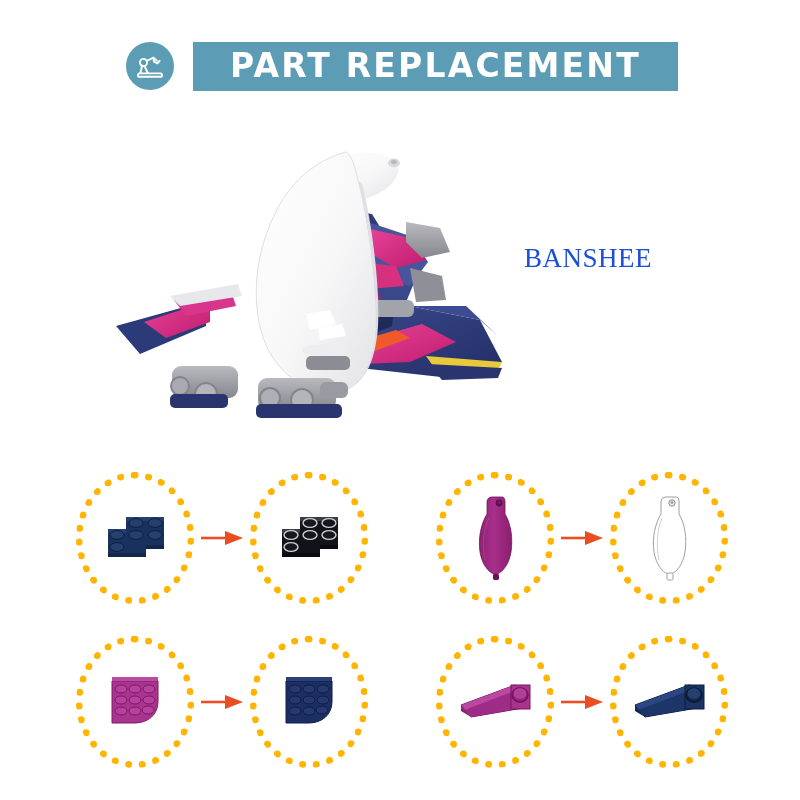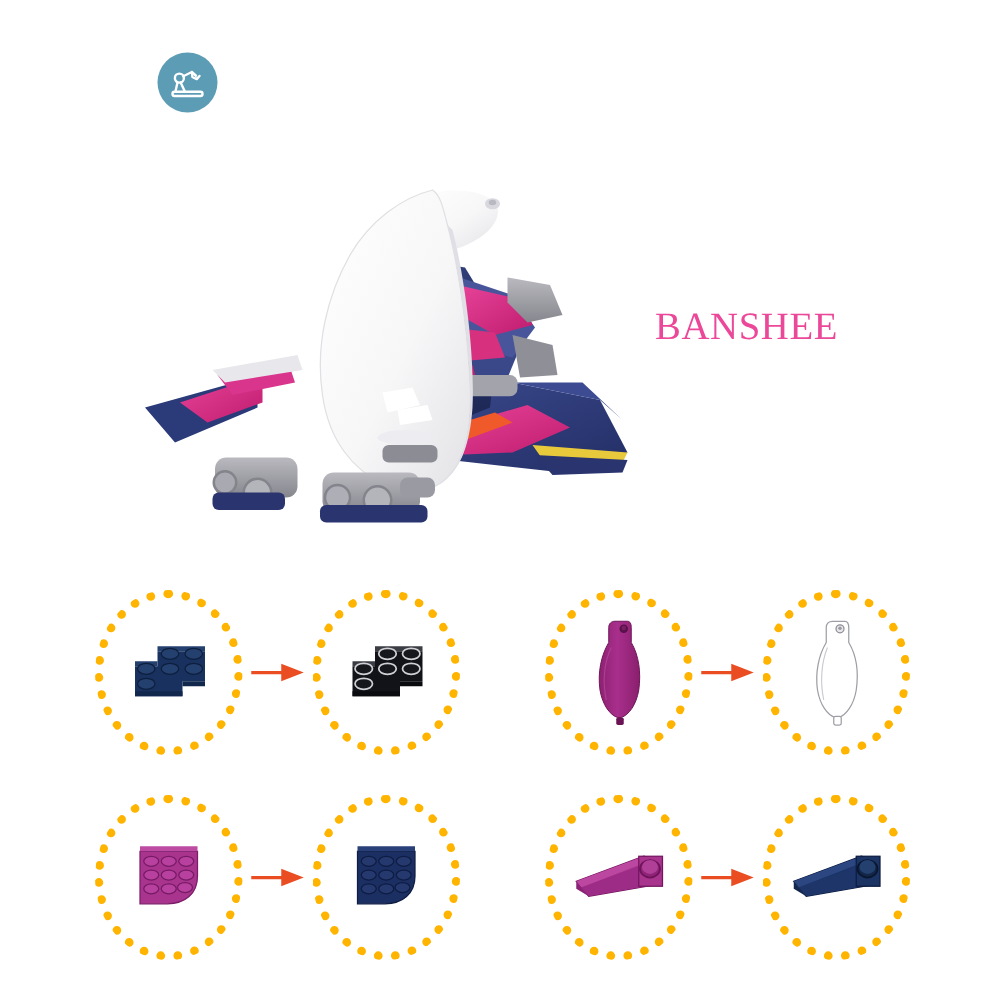--- a/index.html
+++ b/index.html
@@ -57,22 +57,22 @@
     position: absolute;
     left: 110px; top: 110px;
     width: 420px; height: 320px;
   }
   #model-svg { display: block; }
 
   #model-name {
     position: absolute;
     left: 524px; top: 243px;
     font-family: "Liberation Serif", serif;
-    font-size: 31px;
-    color: #ec4899;
+    font-size: 27px;
+    color: #1d4ed8;
     letter-spacing: 0.5px;
     white-space: nowrap;
   }
 
   
   #parts-grid {
     position: absolute;
     left: 0; top: 455px;
     width: 800px; height: 330px;
   }
@@ -135,20 +135,23 @@
         <circle cx="10.5" cy="13.5" r="3.6"></circle>
         <path d="M13.6 12.0 L20.5 8.6 L23.8 11.6"></path>
         <path d="M20.5 8.6 L20.9 12.6 L24.4 14.3 L26.6 11.8"></path>
         <path d="M11.5 17.0 L14.8 24.0"></path>
         <path d="M9.0 17.0 L7.4 24.0"></path>
         <rect x="5.0" y="24.4" width="24" height="3.4" rx="1.6"></rect>
       </g>
     </svg>
   </div>
 
+  <div id="header-bar">
+    <span id="header-title">PART  REPLACEMENT</span>
+  </div>
 </div>
 
 <div id="model-area">
   <svg id="model-svg" width="420" height="320" viewBox="0 0 420 320" aria-hidden="true">
     <defs>
       <linearGradient id="gWhite" x1="0" y1="0" x2="1" y2="1">
         <stop offset="0%" stop-color="#ffffff"></stop>
         <stop offset="55%" stop-color="#f7f7f8"></stop>
         <stop offset="100%" stop-color="#e2e2e6"></stop>
       </linearGradient>

